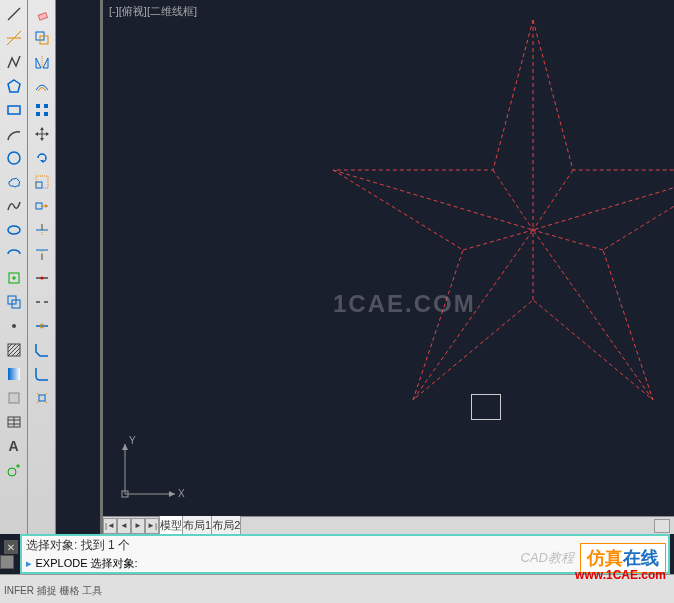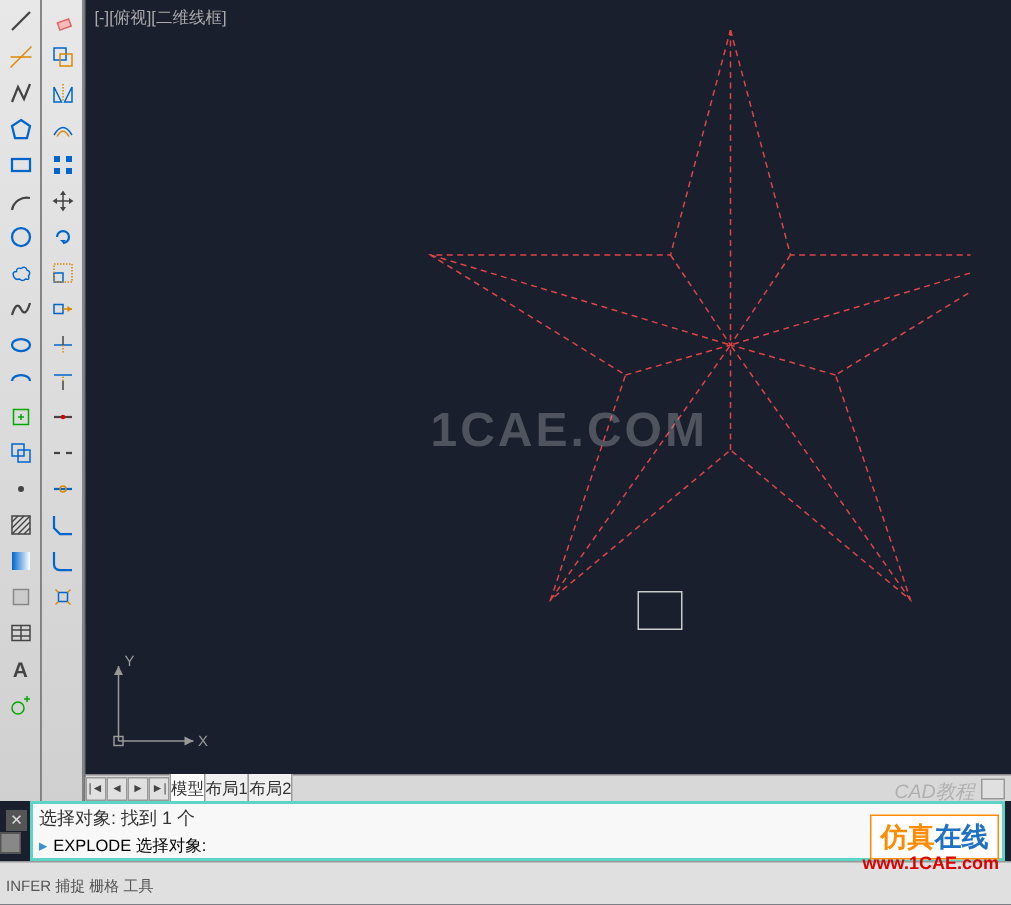--- a/index.html
+++ b/index.html
@@ -31,21 +31,22 @@
       display: flex;
       align-items: center;
       justify-content: center;
       cursor: pointer;
       border-radius: 2px;
     }
     .canvas-area {
       flex: 1;
       background: #1a1f2e;
       position: relative;
-      border-left: 1px solid #737373;
+      border-left: 3px solid #737373;
+      margin-left: 44px;
     }
     .viewport-label {
       position: absolute;
       top: 4px;
       left: 6px;
       color: #aaa;
       font-size: 11px;
     }
     .star-drawing {
       position: absolute;
@@ -53,24 +54,24 @@
       left: 150px;
     }
     .cursor-box {
       position: absolute;
       width: 30px;
       height: 26px;
       border: 1px solid #ccc;
     }
     .watermark {
       position: absolute;
-      top: 268px;
+      top: 290px;
       left: 230px;
       color: rgba(180,180,180,0.35);
-      font-size: 32px;
+      font-size: 24px;
       font-weight: bold;
       letter-spacing: 2px;
     }
     .ucs-icon {
       position: absolute;
       bottom: 30px;
       left: 12px;
     }
     .tab-bar {
       position: absolute;
@@ -165,21 +166,20 @@
       color: #555;
       padding: 0 4px;
     }
     .watermark-right {
       position: absolute;
       bottom: 30px;
       right: 8px;
       display: flex;
       align-items: center;
       gap: 6px;
-      flex-direction: column;
     }
     .wm-text1 {
       color: rgba(150,150,150,0.6);
       font-size: 13px;
       font-style: italic;
     }
     .wm-box {
       background: #fff;
       border: 1px solid #ff8c00;
       padding: 2px 6px;

